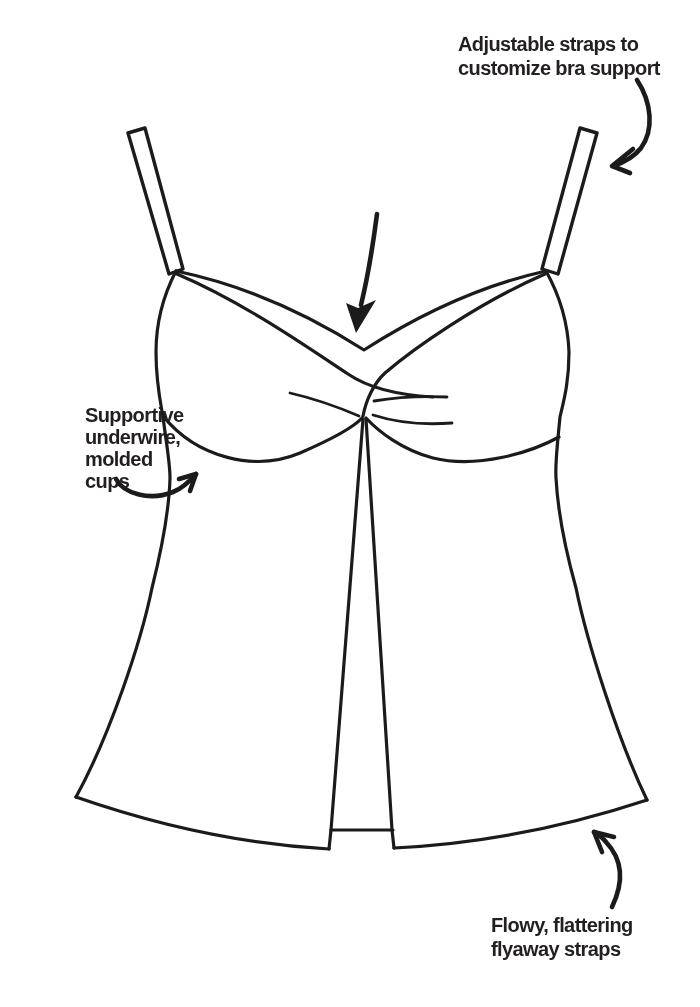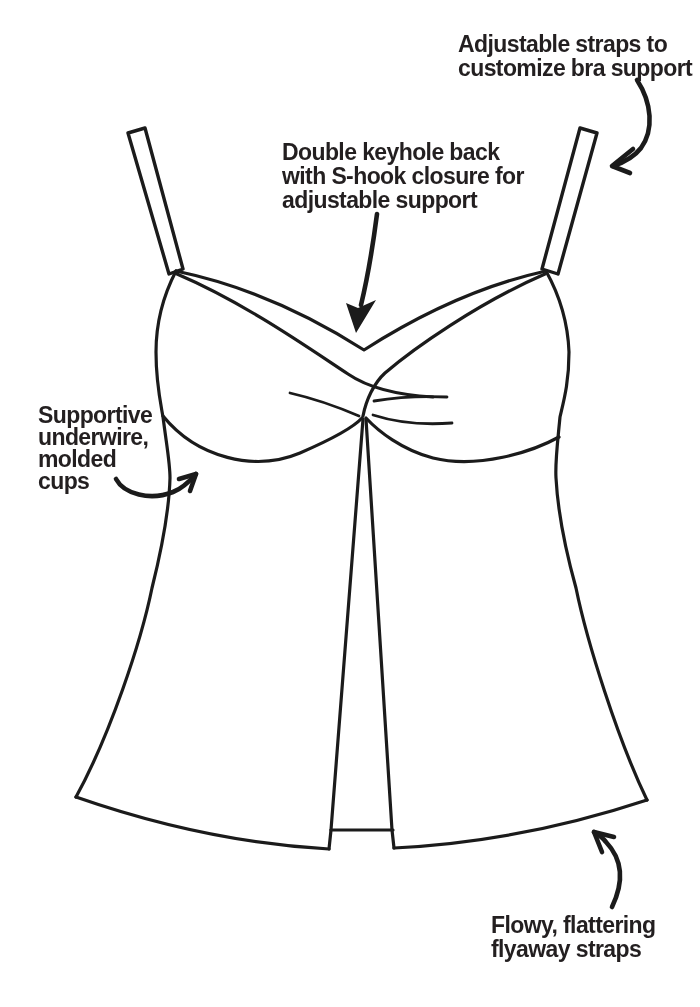--- a/index.html
+++ b/index.html
@@ -20,27 +20,27 @@
     fill:none;stroke:currentColor;stroke-width:3.2;
     stroke-linecap:round;stroke-linejoin:round;
   }
   .garment polygon{fill:#ffffff;stroke-width:3.4;}
   .garment .thin{stroke-width:2.8;}
   .arrows path{fill:none;stroke:currentColor;stroke-width:4.6;stroke-linecap:round;stroke-linejoin:round;}
   .arrows .head{fill:currentColor;stroke:none;}
   .caption{
     position:absolute;
     font-weight:700;
-    font-size:23px;
+    font-size:20px;
     line-height:24px;
     letter-spacing:-0.6px;
     color:var(--text);
     white-space:pre-line;
   }
-  .caption.tight{line-height:22px;}
+  .caption.tight{line-height:22px;margin-left:47px;}
 </style>
 </head>
 <body>
 
 <div class="stage">
 
   <svg viewBox="0 0 700 1007" width="700" height="1007">
 
     <g class="garment">
 
@@ -89,23 +89,20 @@
       <g>
         <path d="M612,907 C623,884 624,861 606,842 C603,838 599,835 594,832"></path>
         <path d="M614,837 L594,832 L602,852"></path>
       </g>
     </g>
   </svg>
 
   <div class="caption" style="left:458px;top:32px;">Adjustable straps to
 customize bra support</div>
 
-  <div class="caption" style="left:282px;top:140px;">Double keyhole back
-with S-hook closure for
-adjustable support</div>
 
   <div class="caption tight" style="left:38px;top:404px;">Supportive
 underwire,
 molded
 cups</div>
 
   <div class="caption" style="left:491px;top:913px;">Flowy, flattering
 flyaway straps</div>
 
 </div>

